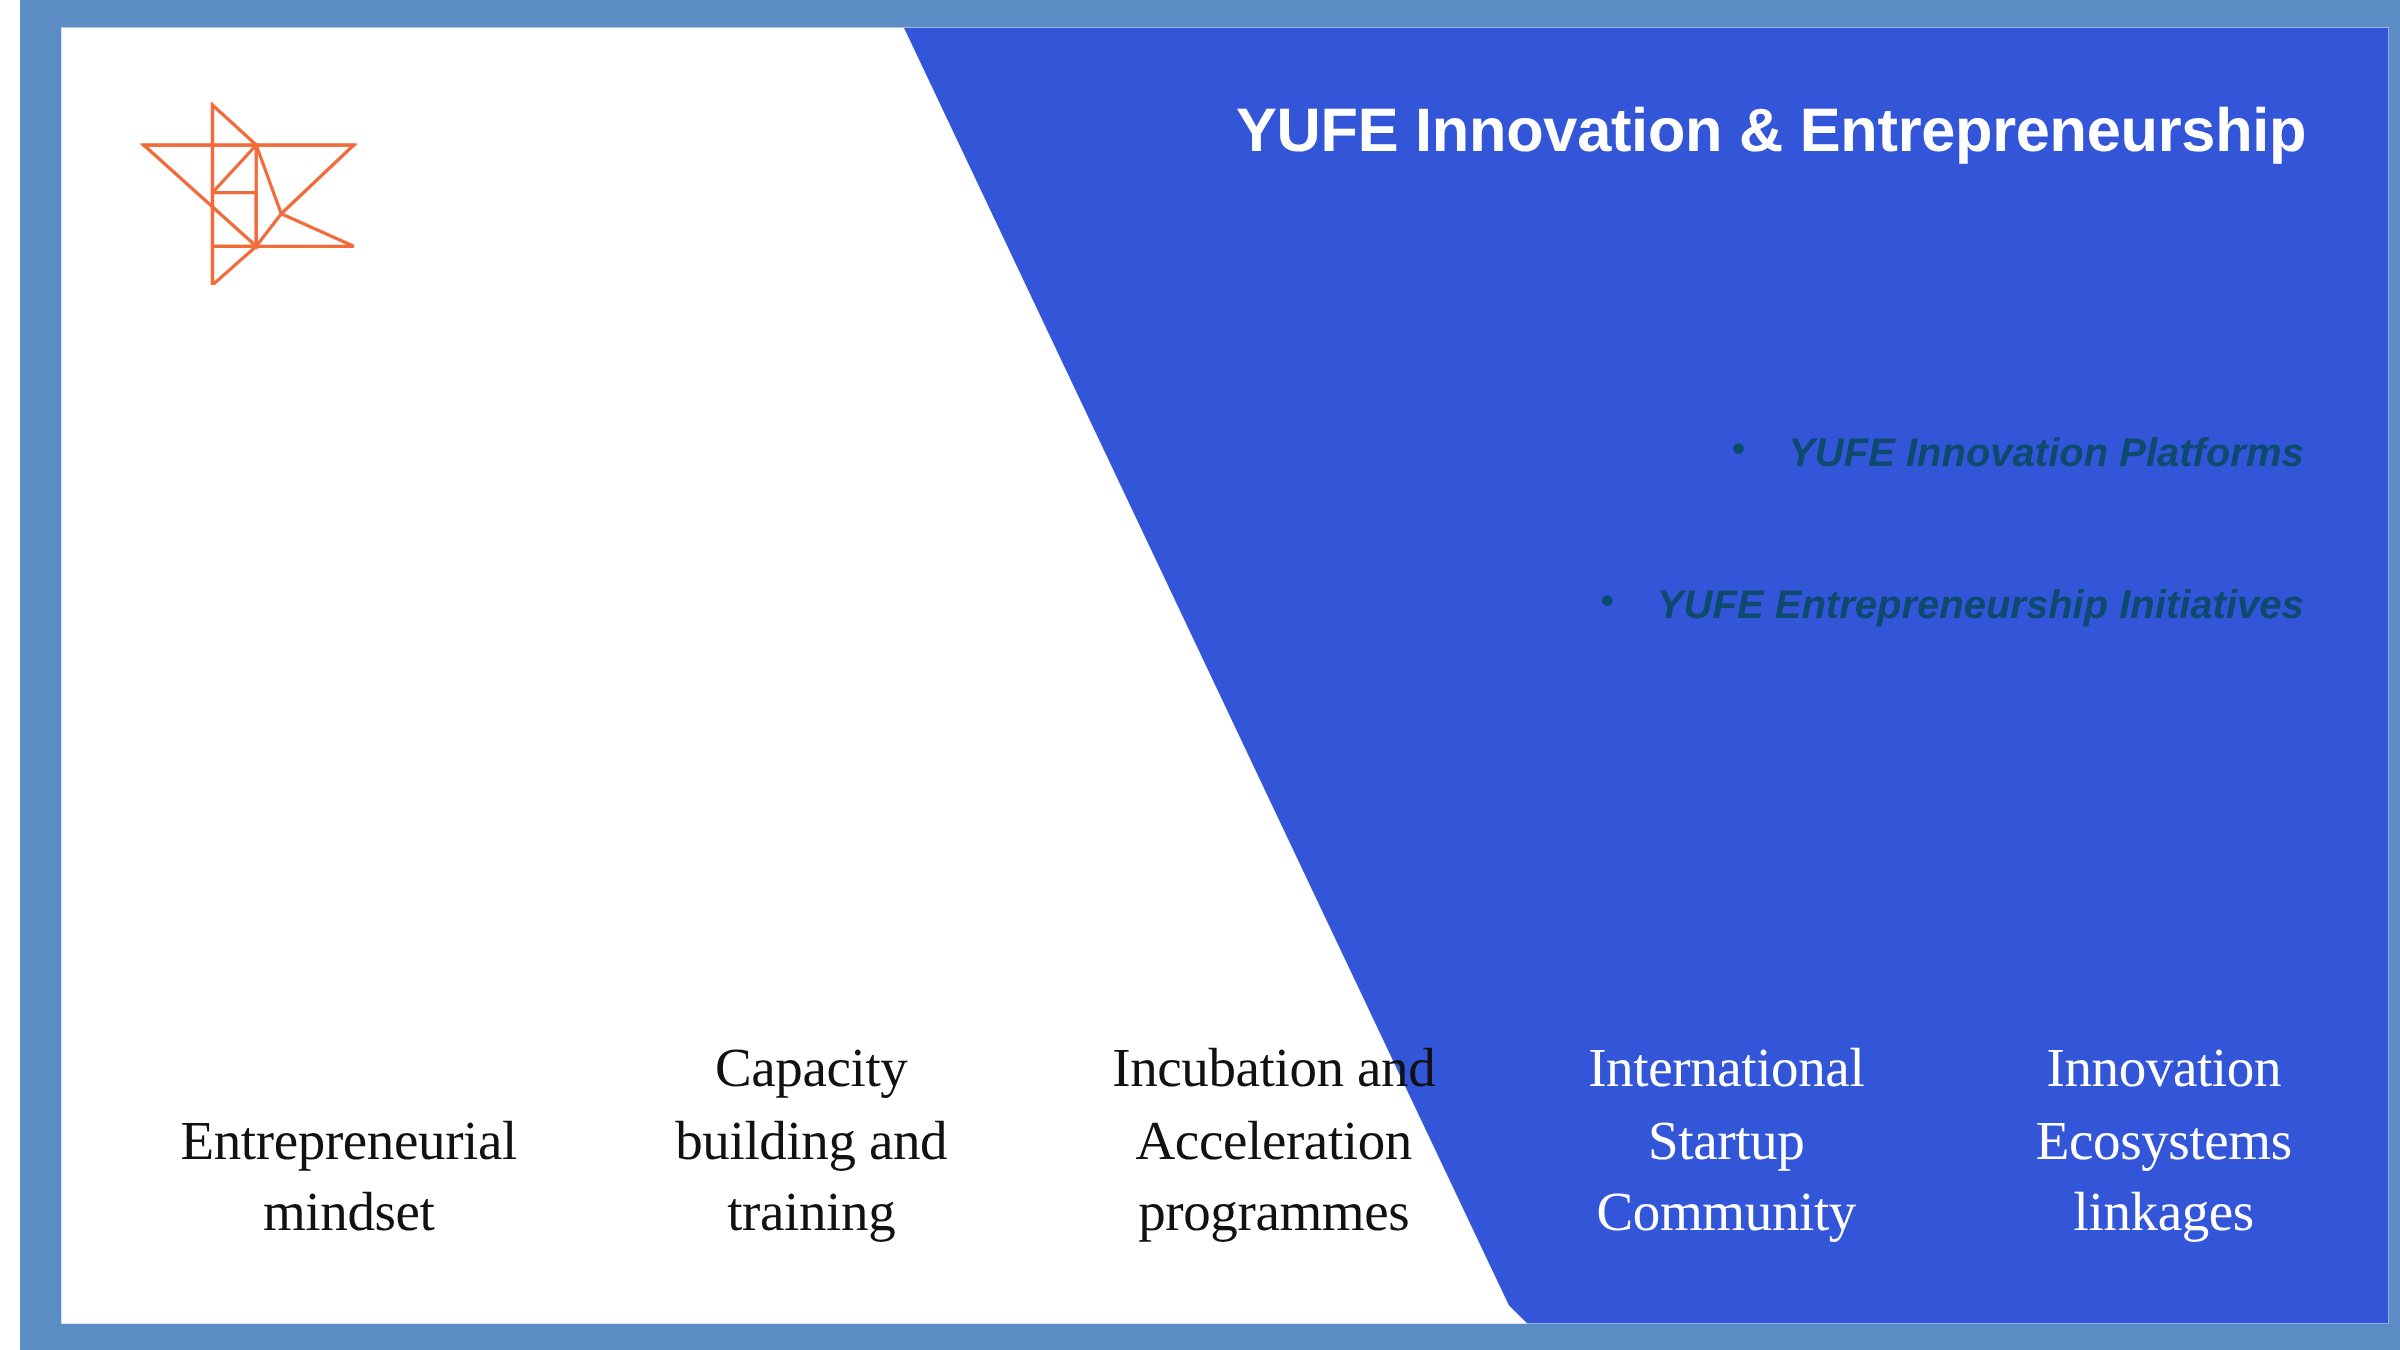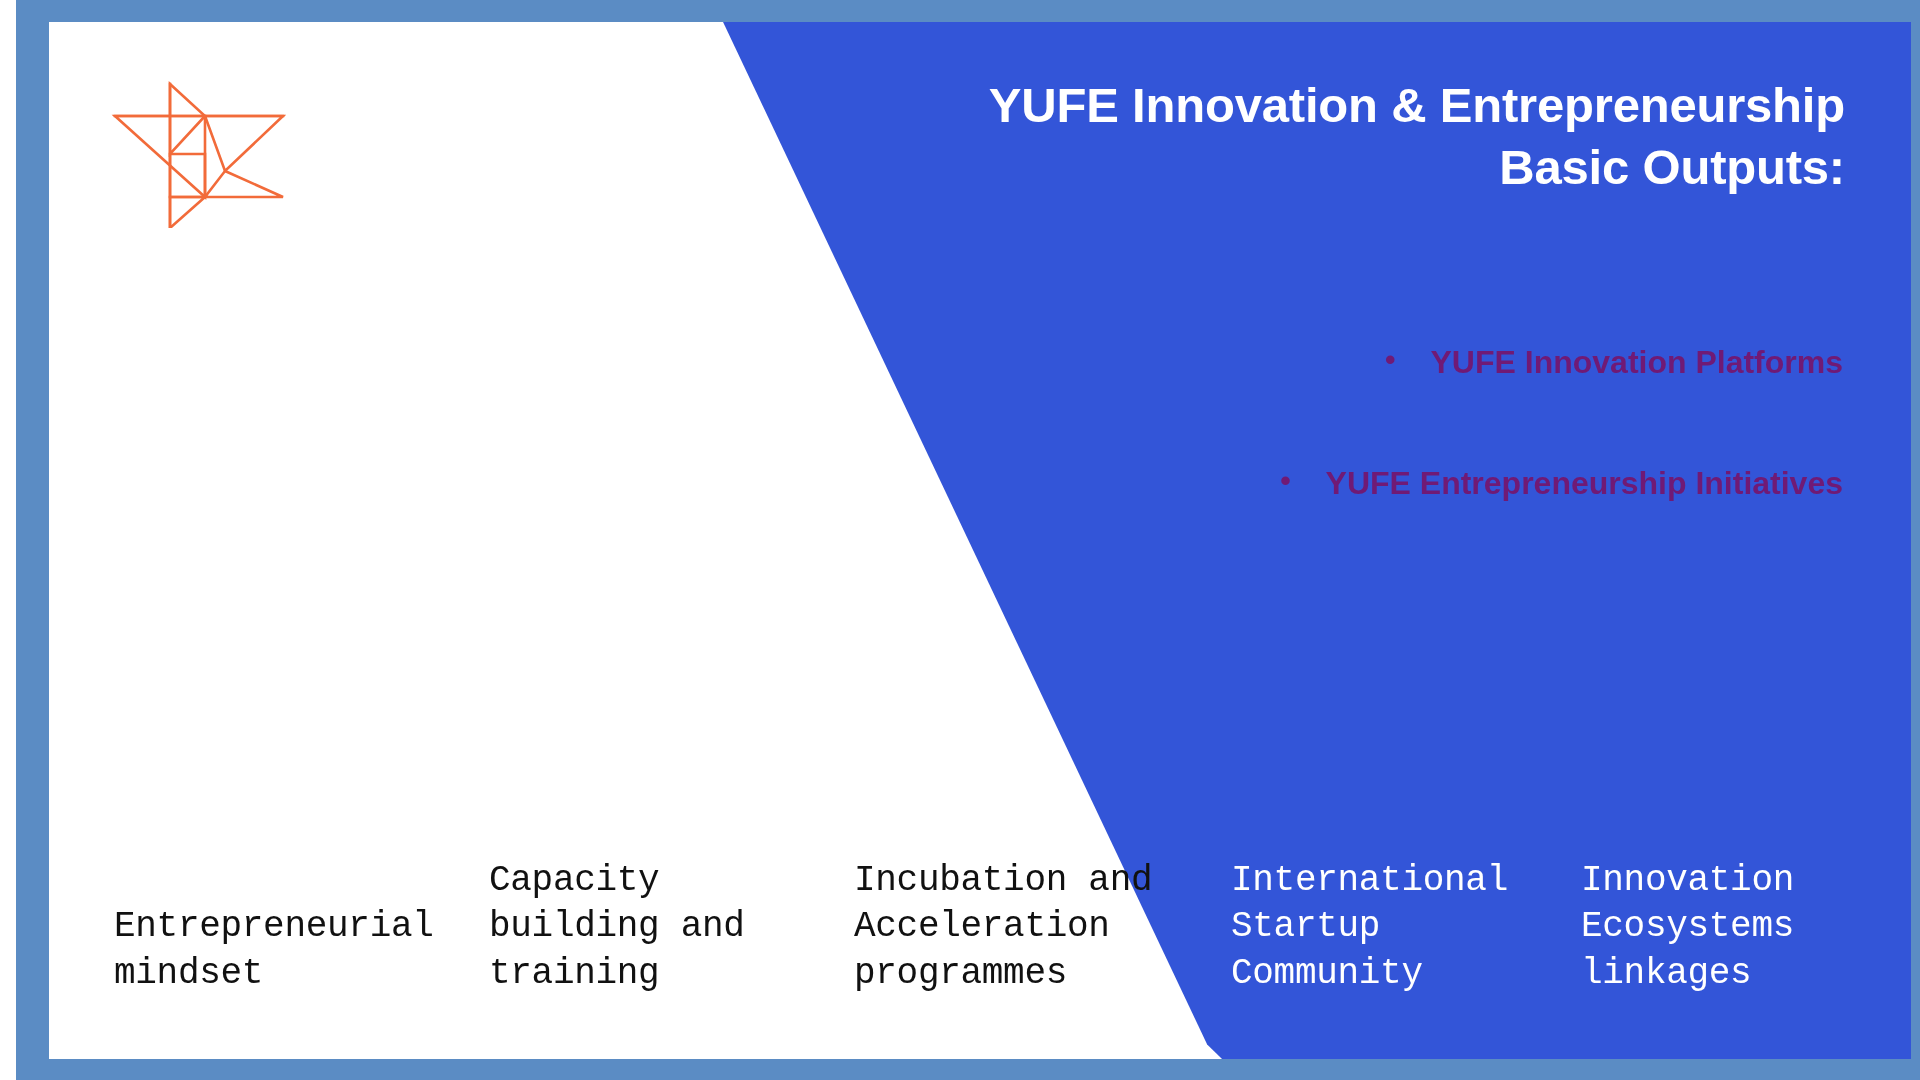--- a/index.html
+++ b/index.html
@@ -57,23 +57,24 @@
     line-height:1.27;
     letter-spacing:-0.2px;
   }
 
   
   #bullets{
     position:absolute;
     right:66px; top:320px;
     width:1180px;
     list-style:none;
-    color:#701a75;
+    color:#0c4a6e;
     font-weight:bold;
     font-size:32px;
+    font-style:italic;
   }
   #bullets li{
     position:relative;
     text-align:right;
     padding-right:2px;
     margin-bottom:82px;
     white-space:nowrap;
   }
   #bullets li .bullet-dot{
     display:inline-block;
@@ -90,26 +91,27 @@
 
   
   #pillars{
     position:absolute;
     left:0; top:716px;
     width:1862px;
     height:260px;
   }
   .pillar{
     position:absolute;
-    font-size:36px;
+    font-size:44px;
     line-height:1.30;
-    font-family:Liberation Mono, monospace;
+    font-family:Liberation Serif, serif;
     font-weight:400;
     letter-spacing:-0.3px;
     white-space:pre-line;
+    text-align:center;
   }
   .pillar.dark{ color:#111111; }
   .pillar.light{ color:#ffffff;margin-left:22px; }
 
   #pillar-0{ left:65px;  bottom:0;   width:330px; }
   #pillar-1{ left:440px; bottom:0;   width:320px; }
   #pillar-2{ left:805px; bottom:0;   width:330px; }
   #pillar-3{ left:1160px;bottom:0;   width:300px; }
   #pillar-4{ left:1510px;bottom:0;   width:300px; }
 </style>
@@ -137,21 +139,20 @@
         <path d="M61 119 L96 119 L61 150 Z"></path>
 
         <path d="M61 6 L61 150"></path>
 
         <path d="M6 38 L174 38"></path>
       </svg>
     </div>
 
     <div id="title-block">
       <div>YUFE Innovation &amp; Entrepreneurship</div>
-      <div>Basic Outputs:</div>
     </div>
 
     <ul id="bullets">
       <li>
         <span class="bullet-dot">•</span>
         <span class="bullet-text">YUFE Innovation Platforms</span>
       </li>
       <li>
         <span class="bullet-dot">•</span>
         <span class="bullet-text">YUFE Entrepreneurship Initiatives</span>

